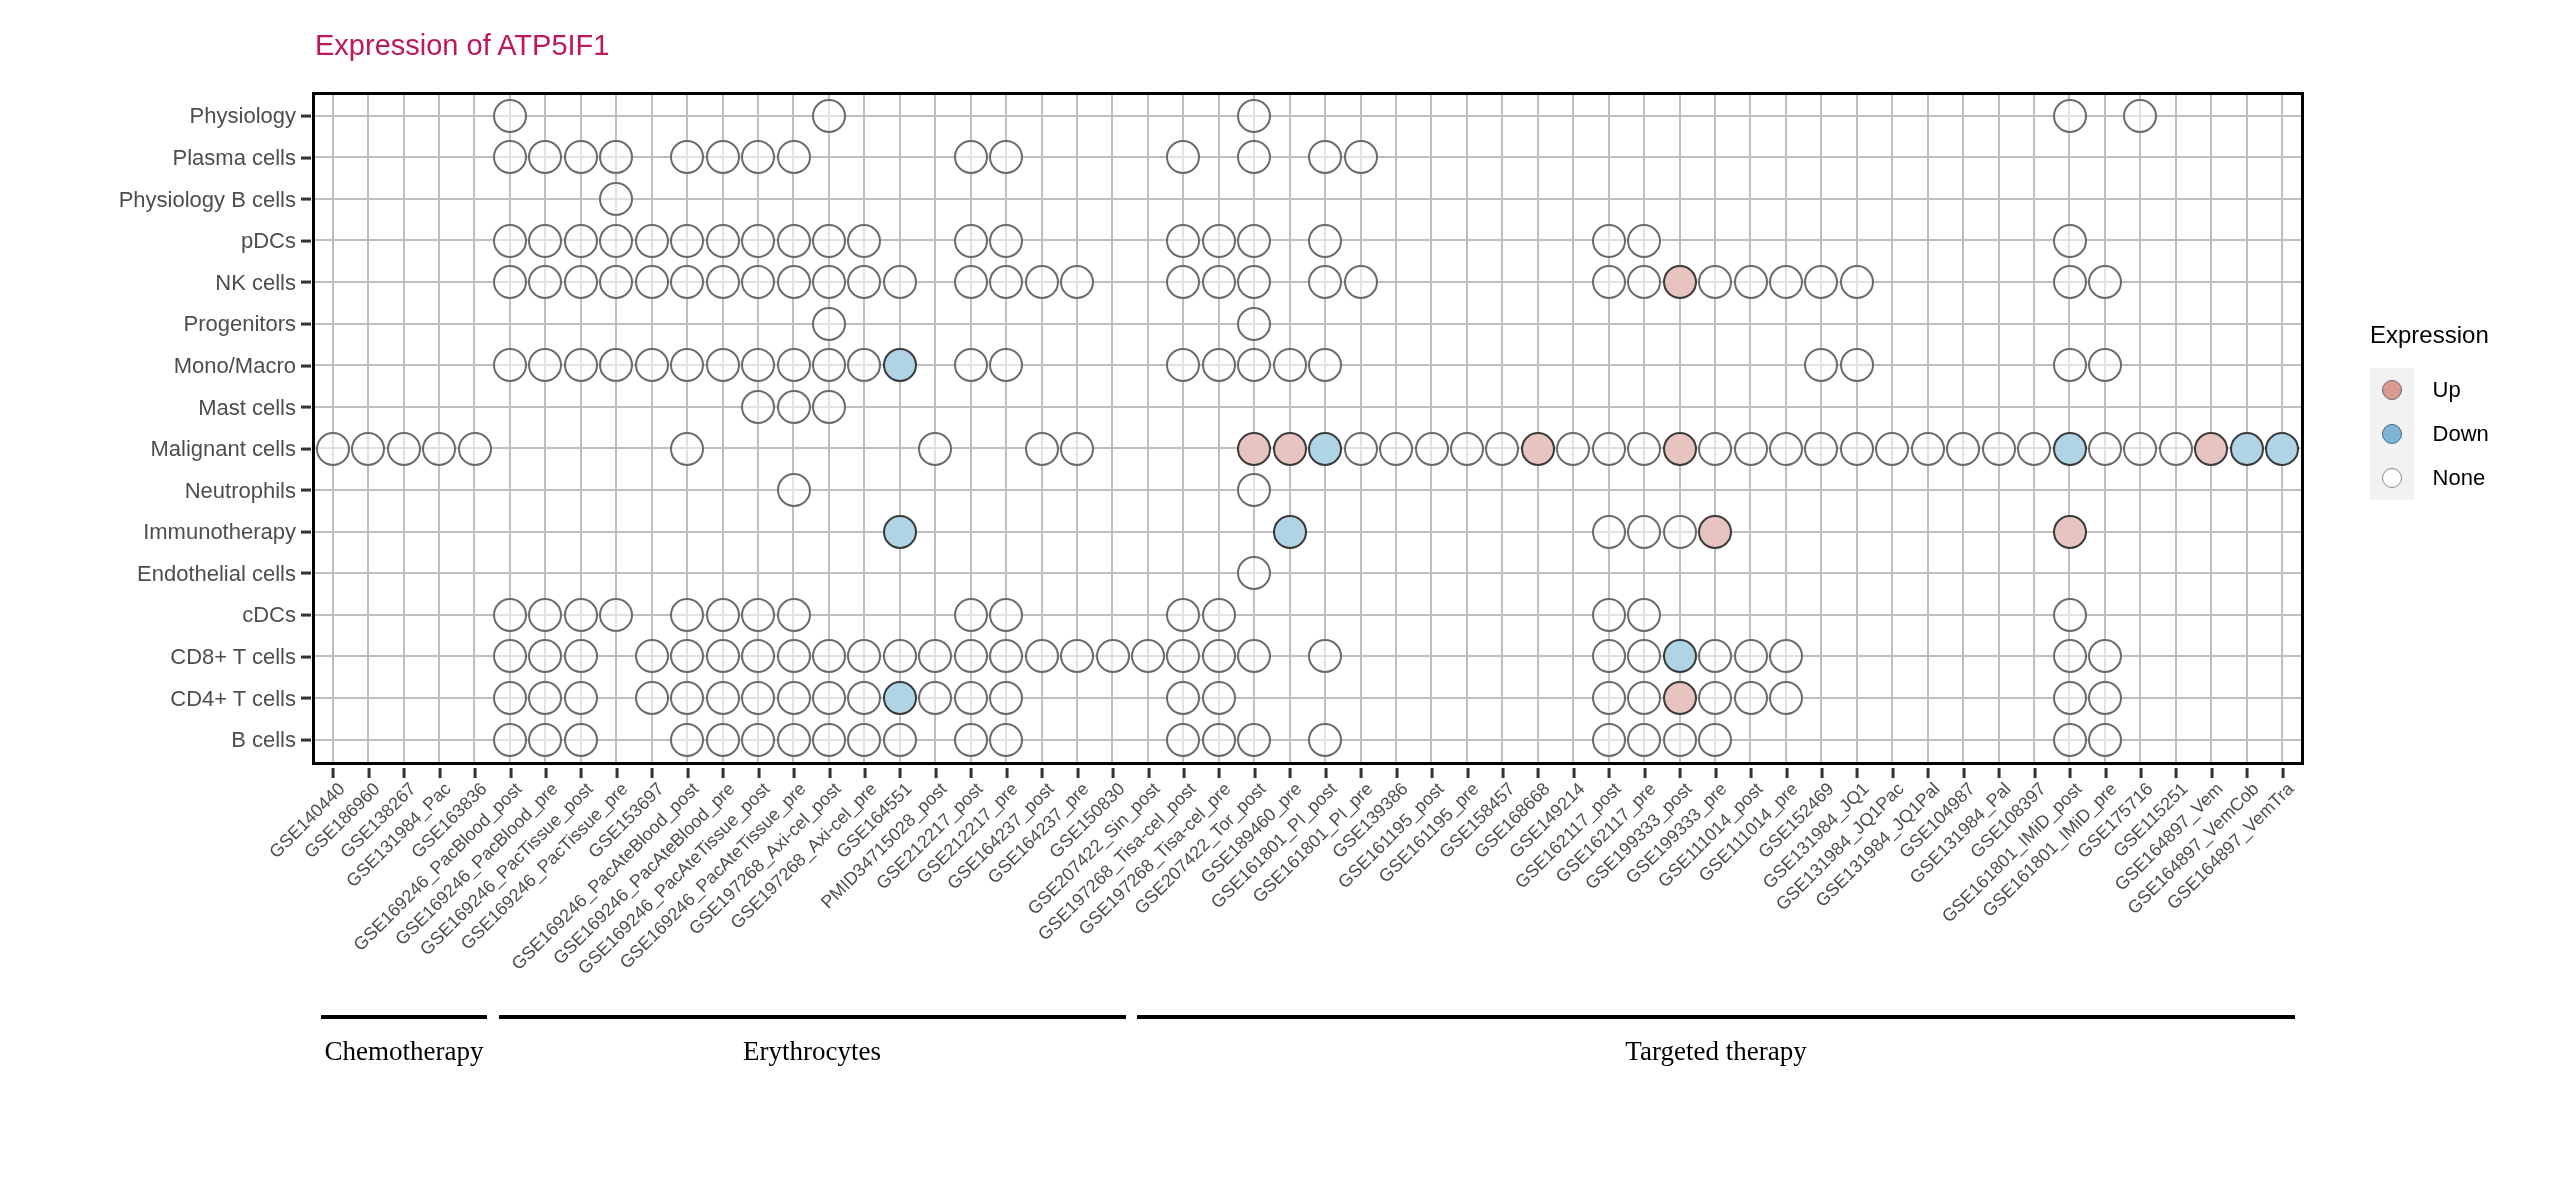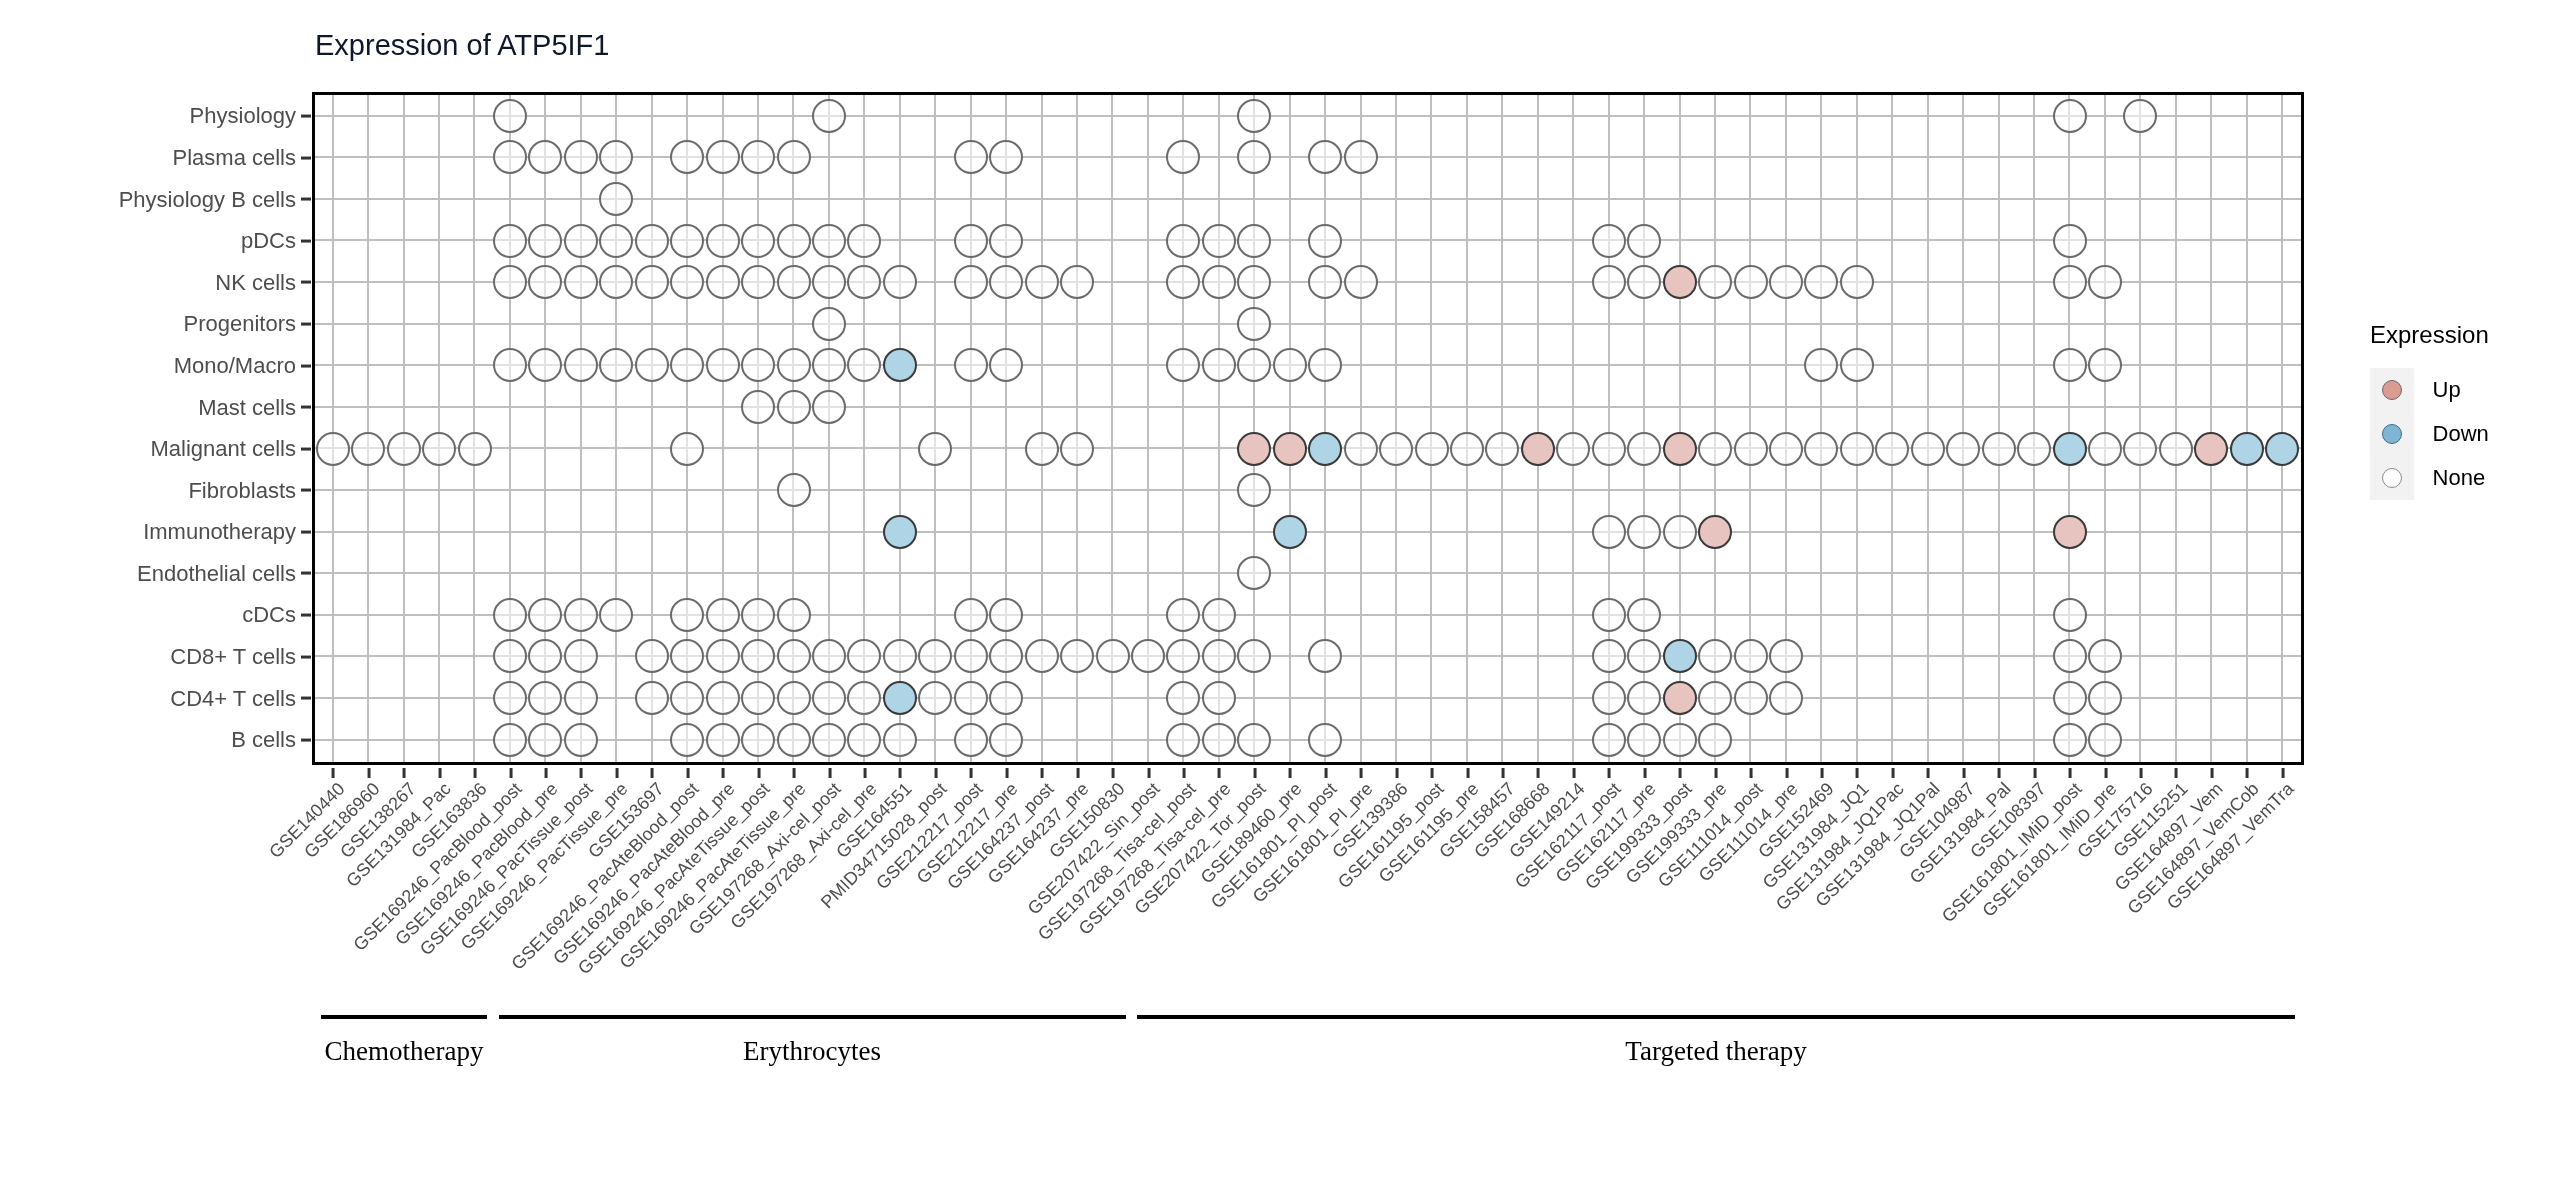--- a/index.html
+++ b/index.html
@@ -16,21 +16,21 @@
     width: 2576px; height: 1181px;
     background: #ffffff;
   }
 
   
   #plot-title {
     position: absolute;
     left: 315px;
     top: 29px;
     font-size: 29px;
-    color: #0f172a;
+    color: #be185d;
     font-family: "Liberation Sans", sans-serif;
     white-space: nowrap;
   }
 
   
   #panel {
     position: absolute;
     left: 312px;
     top: 92px;
     width: 1992px;
@@ -199,21 +199,21 @@
   <div id="yaxis-labels">
       <div class="ytick-label" style="top: 24.4px;">Physiology</div>
       <div class="ytick-label" style="top: 66px;">Plasma cells</div>
       <div class="ytick-label" style="top: 108px;">Physiology B cells</div>
       <div class="ytick-label" style="top: 149px;">pDCs</div>
       <div class="ytick-label" style="top: 191px;">NK cells</div>
       <div class="ytick-label" style="top: 232px;">Progenitors</div>
       <div class="ytick-label" style="top: 274px;">Mono/Macro</div>
       <div class="ytick-label" style="top: 316px;">Mast cells</div>
       <div class="ytick-label" style="top: 357px;">Malignant cells</div>
-      <div class="ytick-label" style="top: 399px;">Fibroblasts</div>
+      <div class="ytick-label" style="top: 399px;">Neutrophils</div>
       <div class="ytick-label" style="top: 440px;">Immunotherapy</div>
       <div class="ytick-label" style="top: 482px;">Endothelial cells</div>
       <div class="ytick-label" style="top: 523px;">cDCs</div>
       <div class="ytick-label" style="top: 565px;">CD8+ T cells</div>
       <div class="ytick-label" style="top: 607px;">CD4+ T cells</div>
       <div class="ytick-label" style="top: 648px;">B cells</div>
     </div>
 
   <div id="panel">
     <div id="panel-inner">

